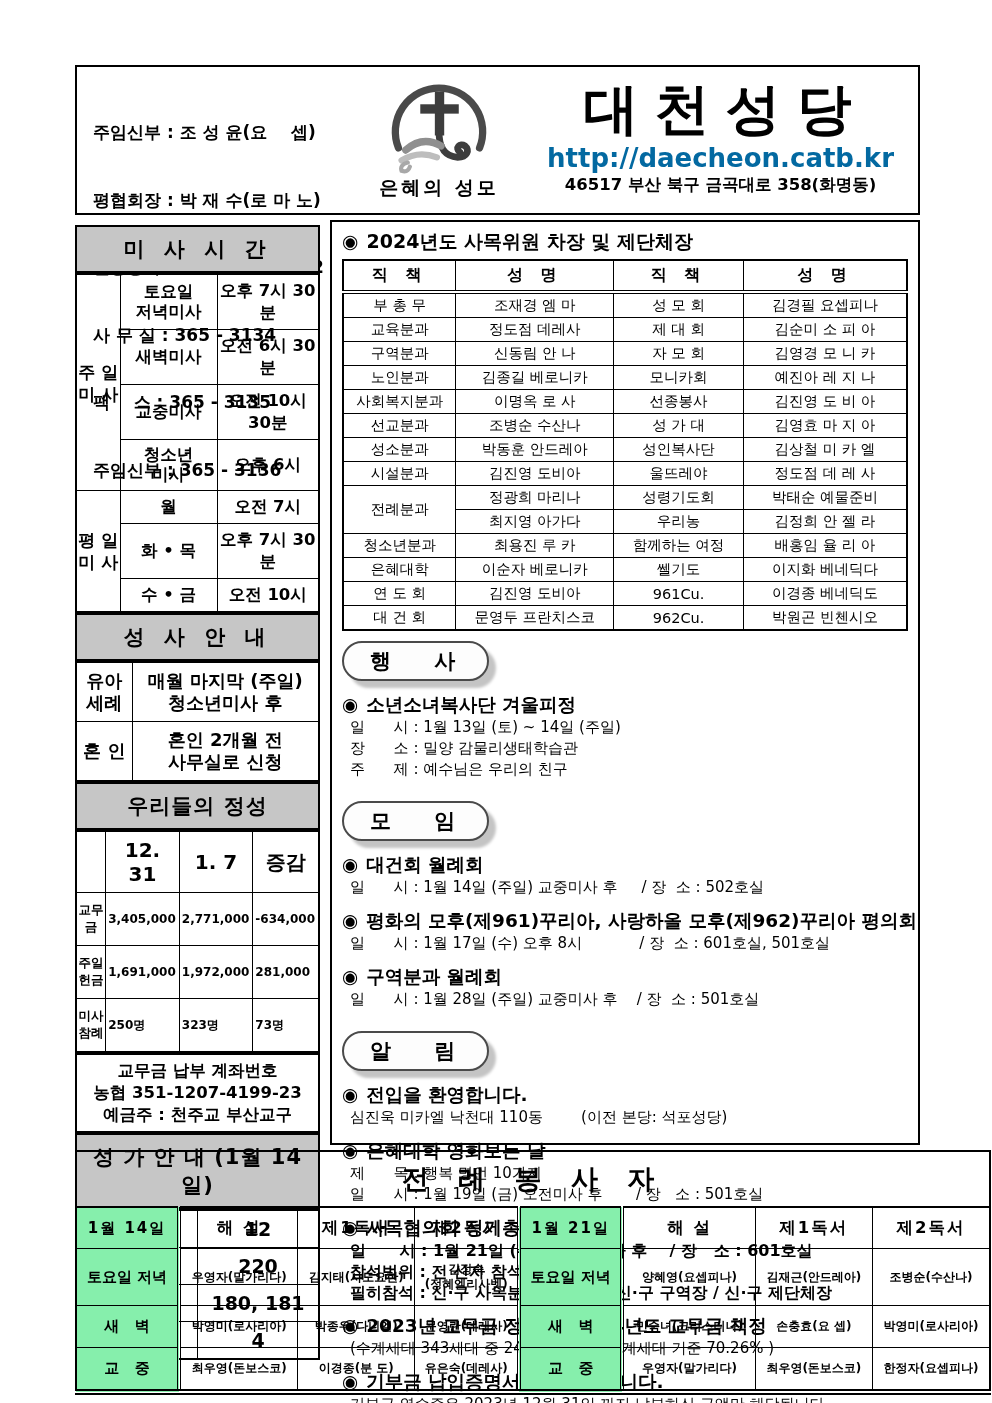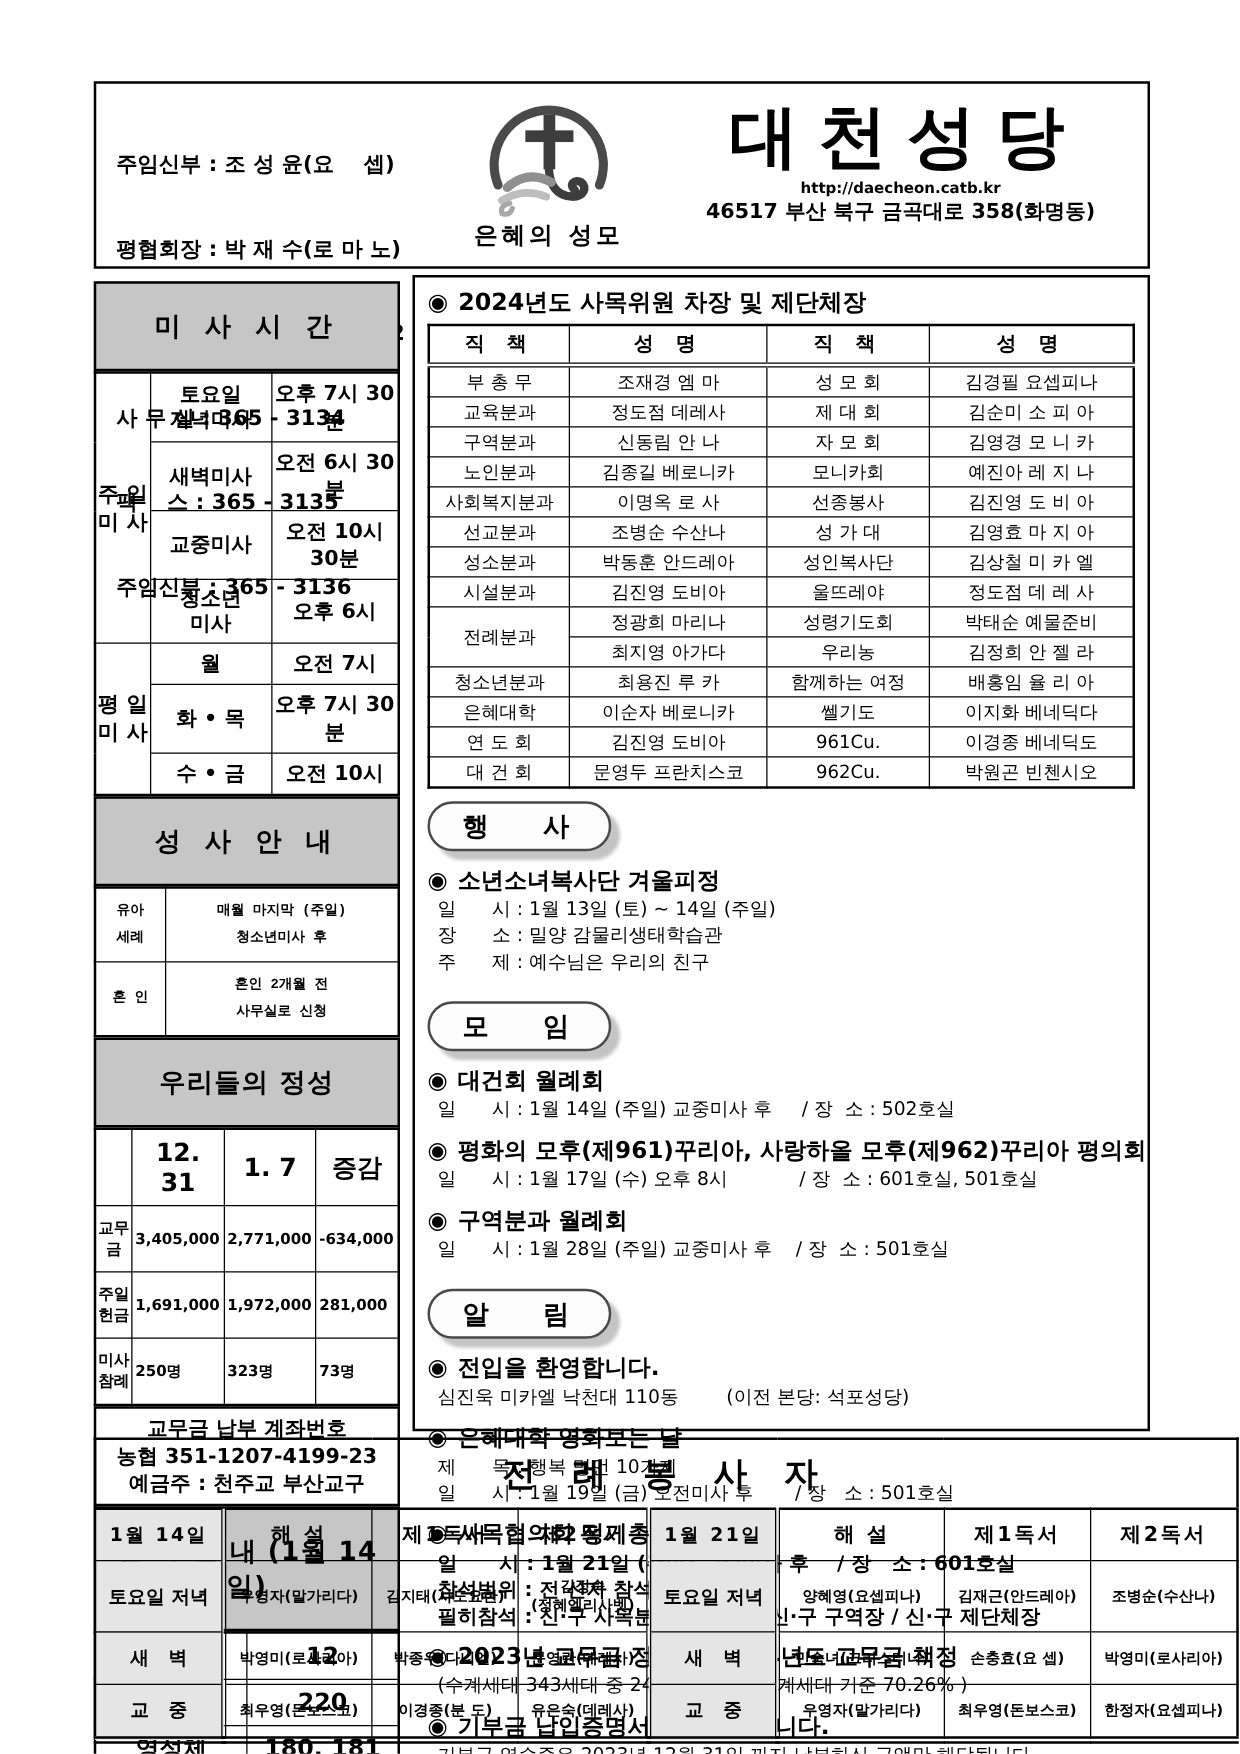--- a/index.html
+++ b/index.html
@@ -10,35 +10,35 @@
   .preline { white-space:pre-line; }
 
   
   .header-box { position:absolute; left:75px; top:65px; width:845px; height:150px;
                 border:2px solid #000; display:flex; }
   .contacts { width:278px; padding:9px 0 0 16px; font-weight:bold; font-size:17px; line-height:22.5px; }
   .logo-wrap { width:168px; text-align:center; padding-top:4px; }
   .logo-caption { font-weight:bold; font-size:19px; letter-spacing:3px; margin-top:-4px; }
   .title-wrap { flex:1; text-align:center; padding-top:14px; }
   .church-name { font-size:55px; font-weight:bold; letter-spacing:16px; line-height:1.05; white-space:nowrap; text-indent:10px;}
-  .website { color:#000000; font-weight:bold; font-size:12px; margin-top:4px; }
+  .website { color:#0369a1; font-weight:bold; font-size:26px; margin-top:4px; }
   .address { font-weight:bold; font-size:16.5px; margin-top:1px; }
 
   
   .sidebar { position:absolute; left:75px; top:225px; width:245px; }
   .section-head { border:2px solid #000; background:#c6c6c6; text-align:center;
-                  font-weight:bold; font-size:21px; letter-spacing:6px; padding:20px 0; }
+                  font-weight:bold; font-size:21px; letter-spacing:6px; padding:8px 0; }
   .section-head.tight { letter-spacing:1px; }
   .sidebar table { width:100%; border-collapse:collapse; border:2px solid #000;
                    text-align:center; font-weight:bold; }
   .sidebar td { border:1px solid #000; vertical-align:middle; }
   .mass-table td { font-size:16.5px; padding:5px 1px; }
   .mass-table .grp { width:44px; font-size:17px; line-height:22px;margin-left:35px; }
   .mass-table .nm  { width:97px; line-height:20px; }
-  .sac-table td { font-size:11px; padding:7px 1px; line-height:22px;font-family:Liberation Mono, monospace; }
+  .sac-table td { font-size:18px; padding:7px 1px; line-height:22px; }
   .sac-table .lbl { width:56px; }
   .off-table td { font-size:12px; padding:9px 2px; }
   .off-table .lbl { width:52px; font-size:12.5px; padding:9px 1px; }
   .off-table .hdr { font-size:20px; padding:6px 2px; }
   .off-table .num { text-align:left; padding-right:3px; }
   .account-box { border:2px solid #000; text-align:center; font-weight:bold;
                  font-size:16.5px; line-height:22px; padding:5px 0; }
   .hymn-table td { font-size:19px; padding:5px 2px; }
   .hymn-table .lbl { width:50%; }
 
@@ -62,21 +62,21 @@
   .notices .item:nth-of-type(4) .item-line { font-weight:bold; font-size:16px; }
 
   
   .servers { position:absolute; left:75px; top:1150px; width:916px;
              border-collapse:collapse; border:2px solid #000; border-bottom:6px double #000;
              text-align:center; }
   .servers td { border:1px solid #000; vertical-align:middle; }
   .servers .ttl { font-weight:bold; font-size:27px; letter-spacing:10px; padding:9px 0;
                   border-bottom:2px solid #000; }
   .servers .hd { font-weight:bold; font-size:16.5px; padding:9px 0; letter-spacing:2px; }
-  .servers .gray { background:#e5e5e5;text-align:center; }
+  .servers .gray { background:#86efac;text-align:center; }
   .servers .lblc { font-weight:bold; font-size:15px; white-space:pre; width:103px;
                    border-left:4px double #000; border-right:4px double #000; }
   .servers .lblc.first { border-left:none; }
   .servers .nm { font-weight:bold; font-size:12px; padding:13px 1px; line-height:15px; }
 </style>
 </head>
 <body>
 
 <div class="page">
 

